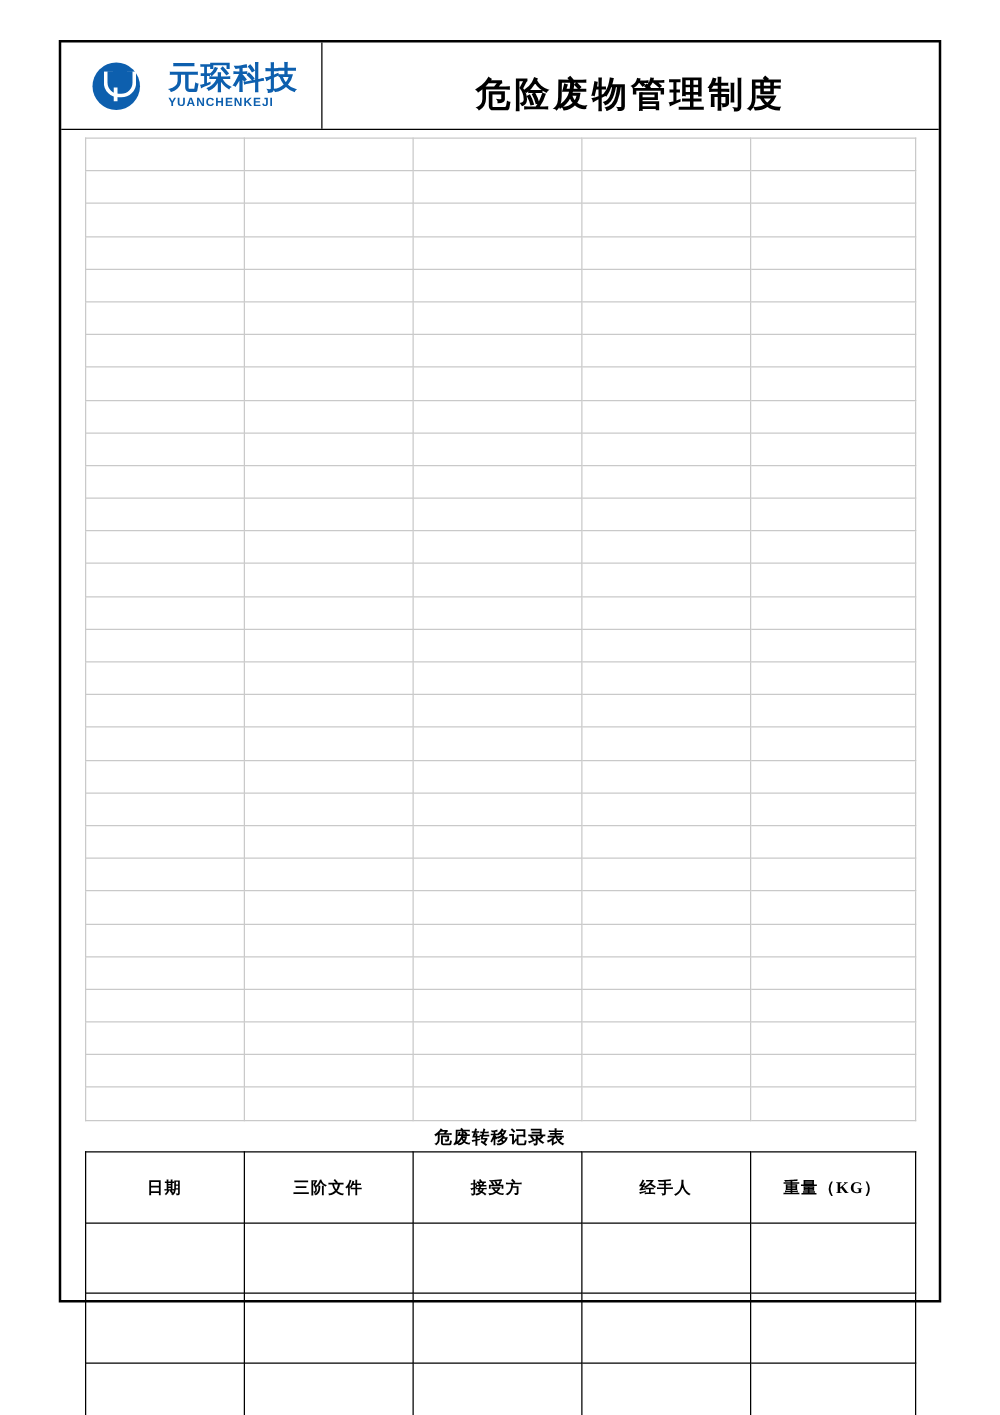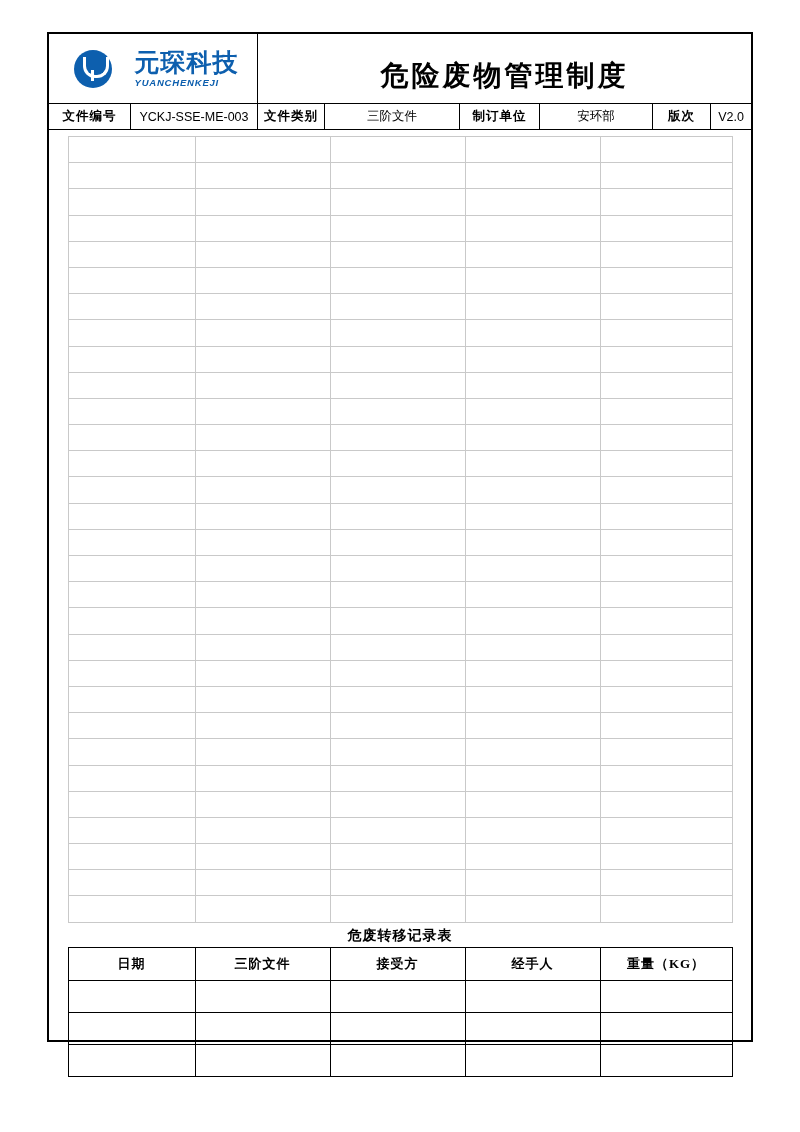--- a/index.html
+++ b/index.html
@@ -90,21 +90,20 @@
     color: #0d5fae;
     letter-spacing: 1px;
   }
   .logo-en {
     font-family: "Liberation Sans", sans-serif;
     font-weight: bold;
     font-size: 9.5px;
     color: #0d5fae;
     letter-spacing: 0.8px;
     margin-top: 3px;
-    font-style: italic;
   }
   .title-cell {
     flex: 1;
     display: flex;
     align-items: center;
     justify-content: center;
   }
   .doc-title {
     font-family: "Liberation Serif", serif;
     font-weight: bold;
@@ -172,21 +171,21 @@
   }
   .sub-table {
     border-collapse: collapse;
     width: 664px;
     margin: 0 auto;
     table-layout: fixed;
   }
   .sub-table th, .sub-table td {
     border: 1px solid #000;
     height: 32px;
-    padding: 0;
+    padding: 12px;
     text-align: center;
     font-weight: bold;
     font-size: 13px;
     letter-spacing: 1px;
   }
   .sub-table td.empty { height: 31px; }
   .sc-1 { width: 127px; }
   .sc-2 { width: 135px; }
   .sc-3 { width: 135px; }
   .sc-4 { width: 135px; }
@@ -206,38 +205,20 @@
             <span class="logo-cn">元琛科技</span>
             <span class="logo-en">YUANCHENKEJI</span>
           </div>
         </div>
       </div>
       <div class="title-cell">
         <span class="doc-title">危险废物管理制度</span>
       </div>
     </div>
 
-    <div class="meta-row">
-      <div class="meta-cell mc-1">
-        <span class="meta-label">文件编号</span>
-      </div>
-      <div class="meta-cell mc-2">YCKJ-SSE-ME-003</div>
-      <div class="meta-cell mc-3">
-        <span class="meta-label">文件类别</span>
-      </div>
-      <div class="meta-cell mc-4">三阶文件</div>
-      <div class="meta-cell mc-5">
-        <span class="meta-label">制订单位</span>
-      </div>
-      <div class="meta-cell mc-6">安环部</div>
-      <div class="meta-cell mc-7">
-        <span class="meta-label">版次</span>
-      </div>
-      <div class="meta-cell mc-8">V2.0</div>
-    </div>
 
     <div class="body-area">
       <table class="grid-table">
         <colgroup>
           <col class="col-a">
             <col class="col-b">
             <col class="col-c">
             <col class="col-d">
             <col class="col-e">
         </colgroup>

